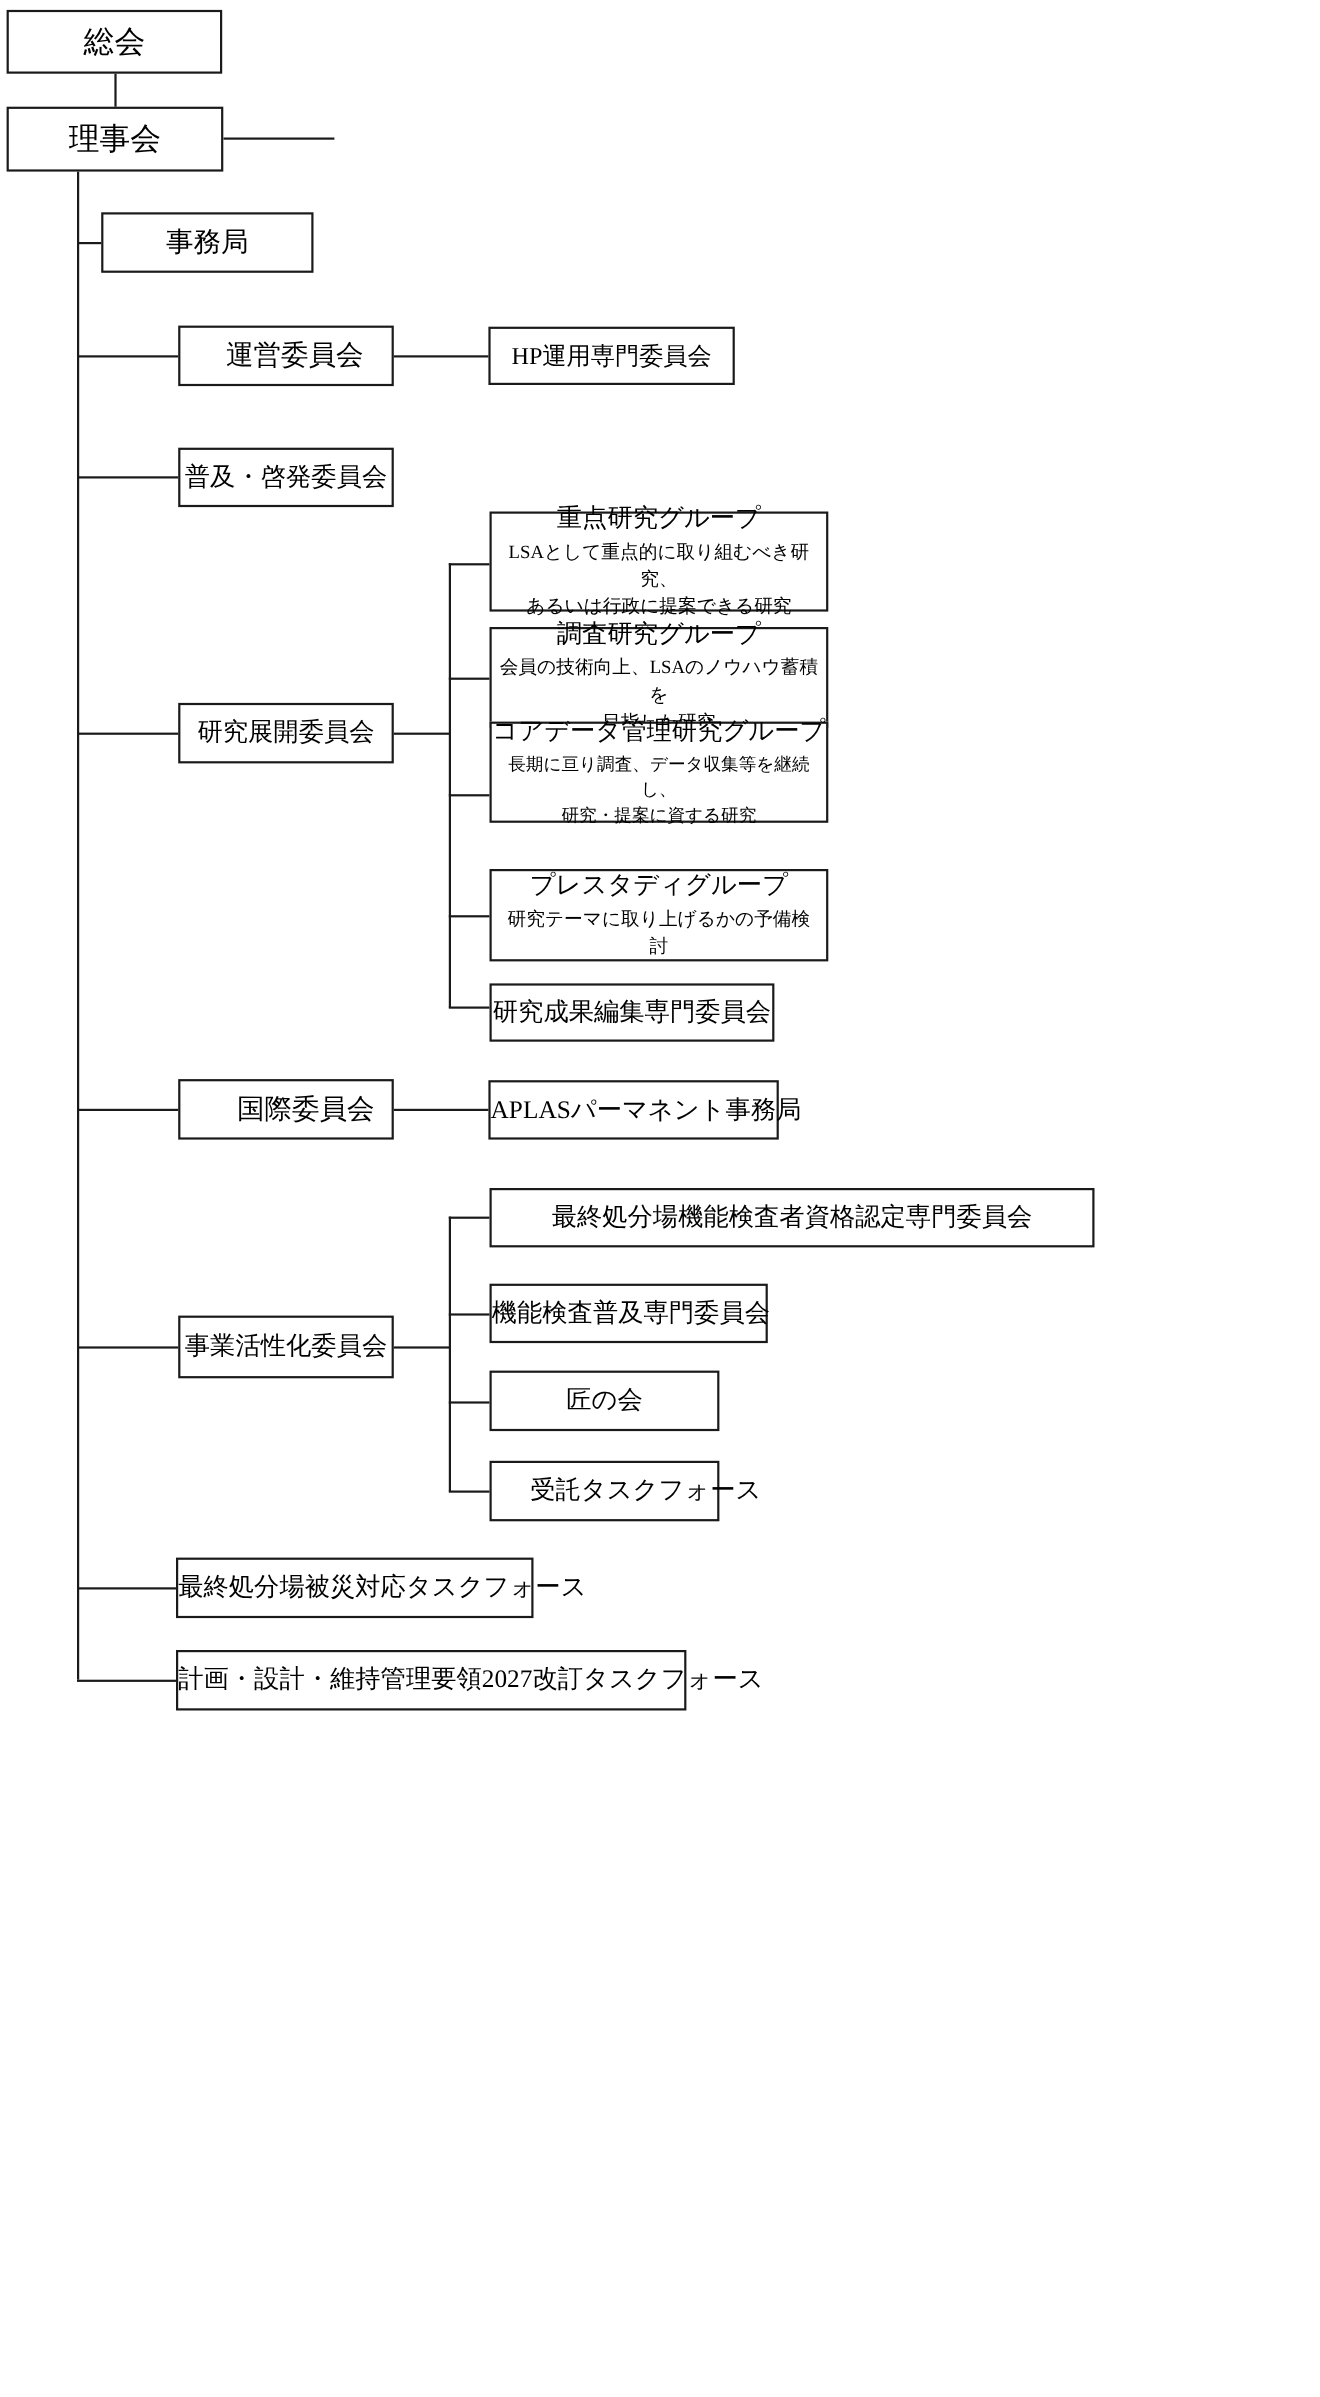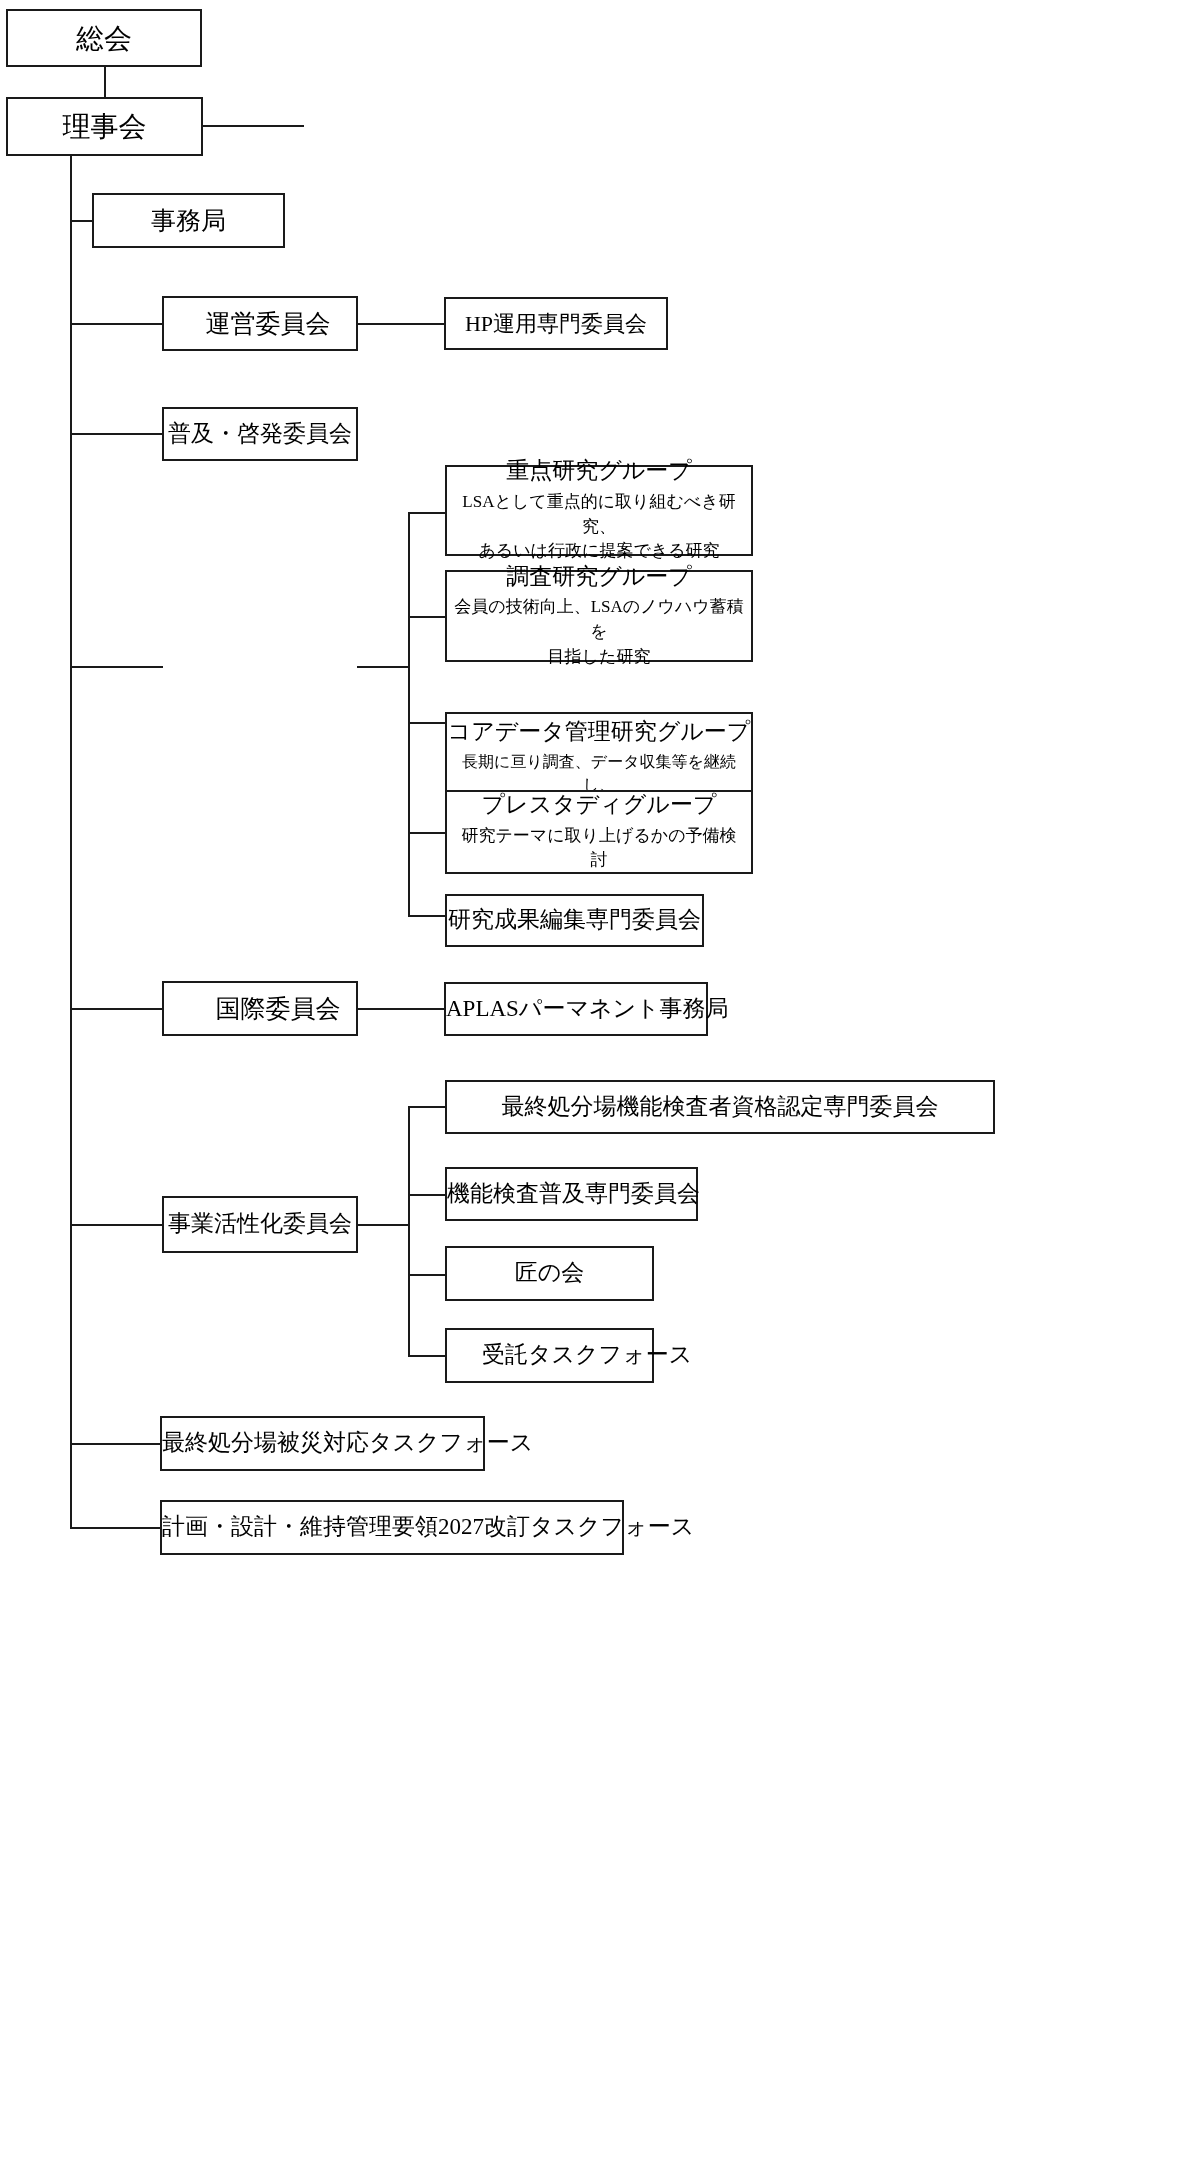--- a/index.html
+++ b/index.html
@@ -122,34 +122,37 @@
   </div>
 
   <div class="node" style="left:444px; top:297px; width:224px; height:53px;">
     <span class="title t-22">HP運用専門委員会</span>
   </div>
 
   <div class="node" style="left:162px; top:407px; width:196px; height:54px;">
     <span class="title t-23">普及・啓発委員会</span>
   </div>
 
+  <div class="node" style="left:162px; top:639px; width:196px; height:55px;">
+    <span class="title t-23">研究展開委員会</span>
+  </div>
 
   <div class="node" style="left:445px; top:465px; width:308px; height:91px;">
     <span class="title t-23">重点研究グループ</span>
     <span class="desc d-17">LSAとして重点的に取り組むべき研究、</span>
     <span class="desc" style="font-size:17px;">あるいは行政に提案できる研究</span>
   </div>
 
   <div class="node" style="left:445px; top:570px; width:308px; height:92px;">
     <span class="title t-23">調査研究グループ</span>
     <span class="desc d-17">会員の技術向上、LSAのノウハウ蓄積を</span>
     <span class="desc" style="font-size:17px;">目指した研究</span>
   </div>
 
-  <div class="node" style="left:445px; top:712px; width:308px; height:116px;font-family:Liberation Mono, monospace;">
+  <div class="node" style="left:445px; top:656px; width:308px; height:92px;">
     <span class="title t-23">コアデータ管理研究グループ</span>
     <span class="desc d-16">長期に亘り調査、データ収集等を継続し、</span>
     <span class="desc" style="font-size:16px;">研究・提案に資する研究</span>
   </div>
 
   <div class="node" style="left:445px; top:790px; width:308px; height:84px;">
     <span class="title t-23">プレスタディグループ</span>
     <span class="desc d-17">研究テーマに取り上げるかの予備検討</span>
   </div>
 

